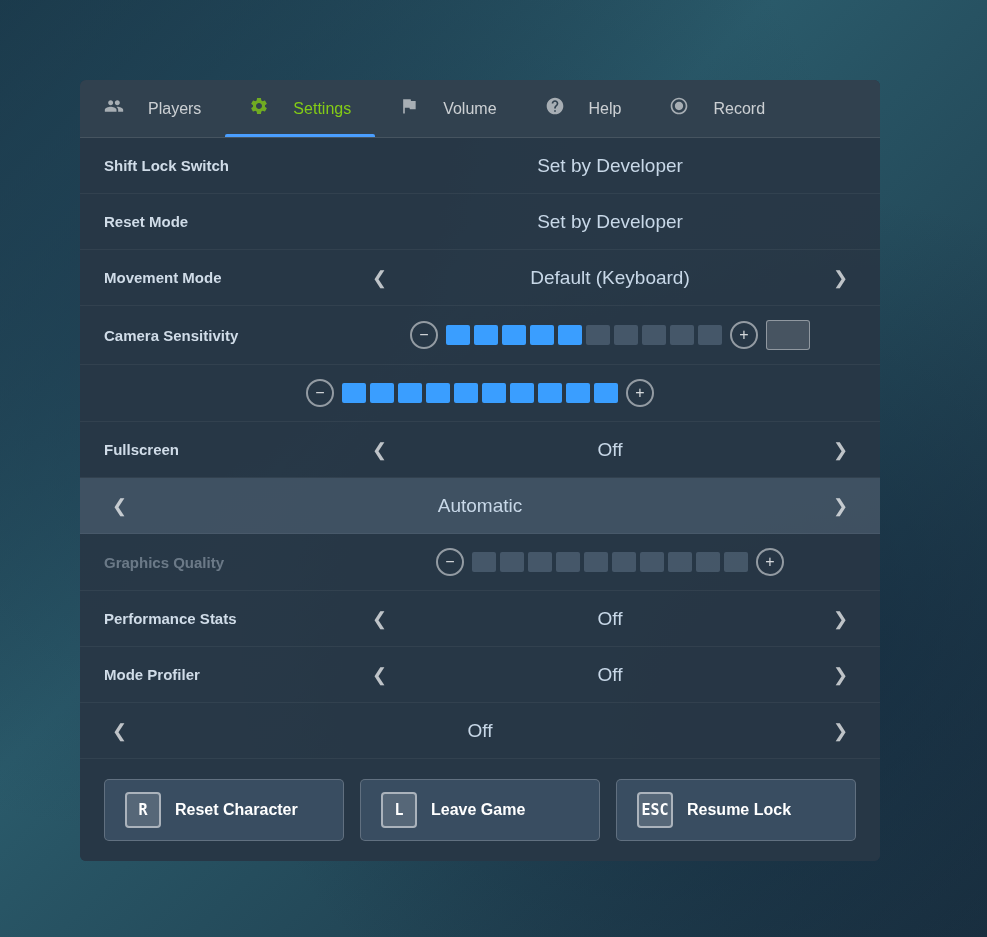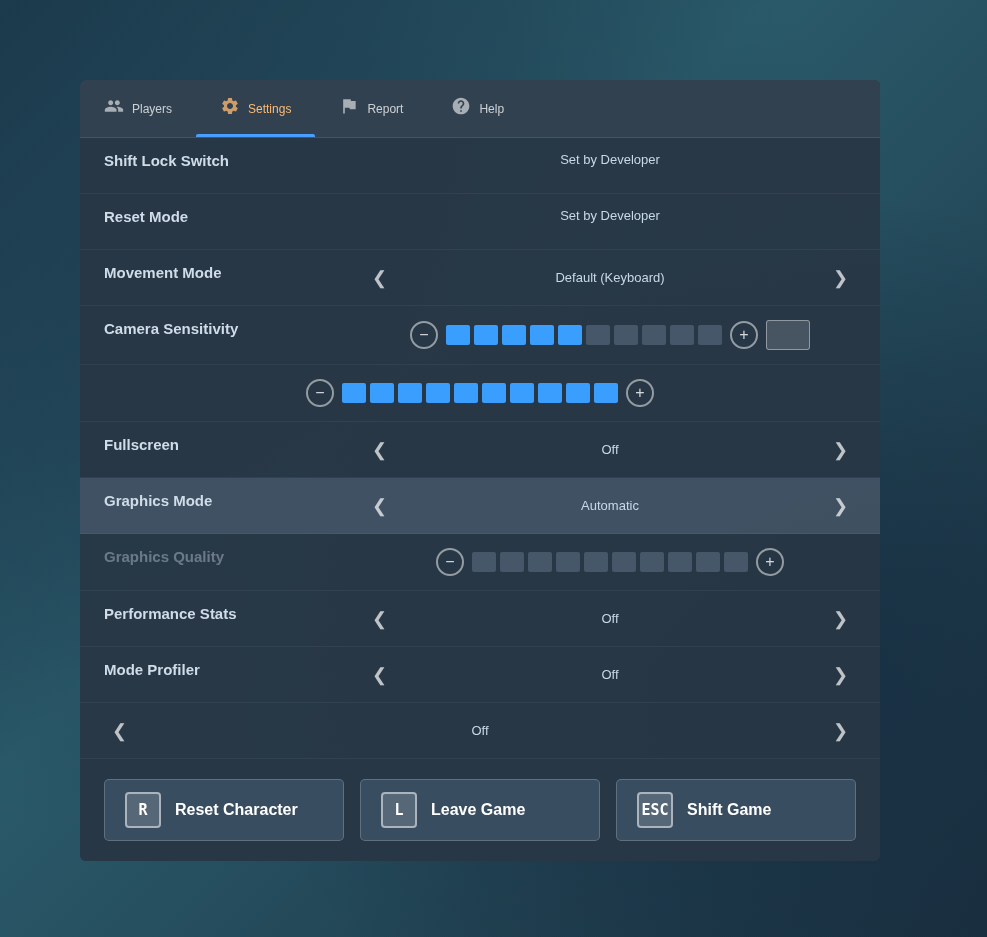--- a/index.html
+++ b/index.html
@@ -36,33 +36,33 @@
     
     .tab-bar {
       display: flex;
       background: rgba(50, 65, 80, 0.98);
       border-bottom: 1px solid rgba(255,255,255,0.1);
     }
 
     .tab {
       display: flex;
       align-items: center;
-      gap: 8px;
+      gap: 24px;
       padding: 16px 24px;
       cursor: pointer;
       color: rgba(255,255,255,0.75);
-      font-size: 12px;
+      font-size: 16px;
       font-weight: 500;
       position: relative;
       transition: color 0.2s;
       user-select: none;
     }
 
     .tab.active {
-      color: #fdba74;
+      color: #84cc16;
     }
 
     .tab.active::after {
       content: '';
       position: absolute;
       bottom: 0;
       left: 0;
       right: 0;
       height: 3px;
       background: #4a9eff;
@@ -74,20 +74,21 @@
       opacity: 0.9;
     }
 
     
     .settings-content {
       padding: 0;
     }
 
     .setting-row {
       display: flex;
+      align-items: center;
       padding: 14px 24px;
       border-bottom: 1px solid rgba(255,255,255,0.05);
       color: #e0e8f0;
       min-height: 56px;
     }
 
     .setting-row.highlighted {
       background: rgba(100, 120, 140, 0.4);
     }
 
@@ -100,21 +101,21 @@
     .setting-label {
       font-size: 15px;
       font-weight: 600;
       color: #d0dce8;
       min-width: 260px;
     }
 
     .setting-value {
       flex: 1;
       text-align: center;
-      font-size: 13px;
+      font-size: 19px;
       color: #c8d8e8;
     }
 
     .setting-right {
       display: flex;
       align-items: center;
       gap: 8px;
       flex: 1;
       justify-content: center;
     }
@@ -255,32 +256,40 @@
       </span>
       <span>Settings</span>
     </div>
 
     <div class="tab">
       <span class="tab-icon">
         <svg class="icon-svg" viewBox="0 0 24 24" xmlns="http://www.w3.org/2000/svg">
           <path d="M14.4 6L14 4H5v17h2v-7h5.6l.4 2h7V6z"></path>
         </svg>
       </span>
-      <span>Report</span>
+      <span>Volume</span>
     </div>
 
     <div class="tab">
       <span class="tab-icon">
         <svg class="icon-svg" viewBox="0 0 24 24" xmlns="http://www.w3.org/2000/svg">
           <path d="M12 2C6.48 2 2 6.48 2 12s4.48 10 10 10 10-4.48 10-10S17.52 2 12 2zm1 17h-2v-2h2v2zm2.07-7.75l-.9.92C13.45 12.9 13 13.5 13 15h-2v-.5c0-1.1.45-2.1 1.17-2.83l1.24-1.26c.37-.36.59-.86.59-1.41 0-1.1-.9-2-2-2s-2 .9-2 2H8c0-2.21 1.79-4 4-4s4 1.79 4 4c0 .88-.36 1.68-.93 2.25z"></path>
         </svg>
       </span>
       <span>Help</span>
     </div>
 
+    <div class="tab">
+      <span class="tab-icon">
+        <svg class="icon-svg" viewBox="0 0 24 24" xmlns="http://www.w3.org/2000/svg">
+          <path d="M12 7c-2.76 0-5 2.24-5 5s2.24 5 5 5 5-2.24 5-5-2.24-5-5-5zm0-5C6.48 2 2 6.48 2 12s4.48 10 10 10 10-4.48 10-10S17.52 2 12 2zm0 18c-4.42 0-8-3.58-8-8s3.58-8 8-8 8 3.58 8 8-3.58 8-8 8z"></path>
+        </svg>
+      </span>
+      <span>Record</span>
+    </div>
 
   </div>
 
   <div class="settings-content">
 
     <div class="setting-row">
       <span class="setting-label">Shift Lock Switch</span>
       <span class="setting-value">Set by Developer</span>
     </div>
 
@@ -341,21 +350,20 @@
     <div class="setting-row">
       <span class="setting-label">Fullscreen</span>
       <div class="setting-right">
         <button class="arrow-btn">❮</button>
         <span class="setting-value">Off</span>
         <button class="arrow-btn">❯</button>
       </div>
     </div>
 
     <div class="setting-row highlighted">
-      <span class="setting-label">Graphics Mode</span>
       <div class="setting-right">
         <button class="arrow-btn">❮</button>
         <span class="setting-value">Automatic</span>
         <button class="arrow-btn">❯</button>
       </div>
     </div>
 
     <div class="setting-row dimmed">
       <span class="setting-label">Graphics Quality</span>
       <div class="slider-container">
@@ -411,18 +419,18 @@
       <span>Reset Character</span>
     </button>
 
     <button class="action-btn">
       <span class="key-badge">L</span>
       <span>Leave Game</span>
     </button>
 
     <button class="action-btn">
       <span class="key-badge">ESC</span>
-      <span>Shift Game</span>
+      <span>Resume Lock</span>
     </button>
 
   </div>
 
 </div>
 
 </body></html>

